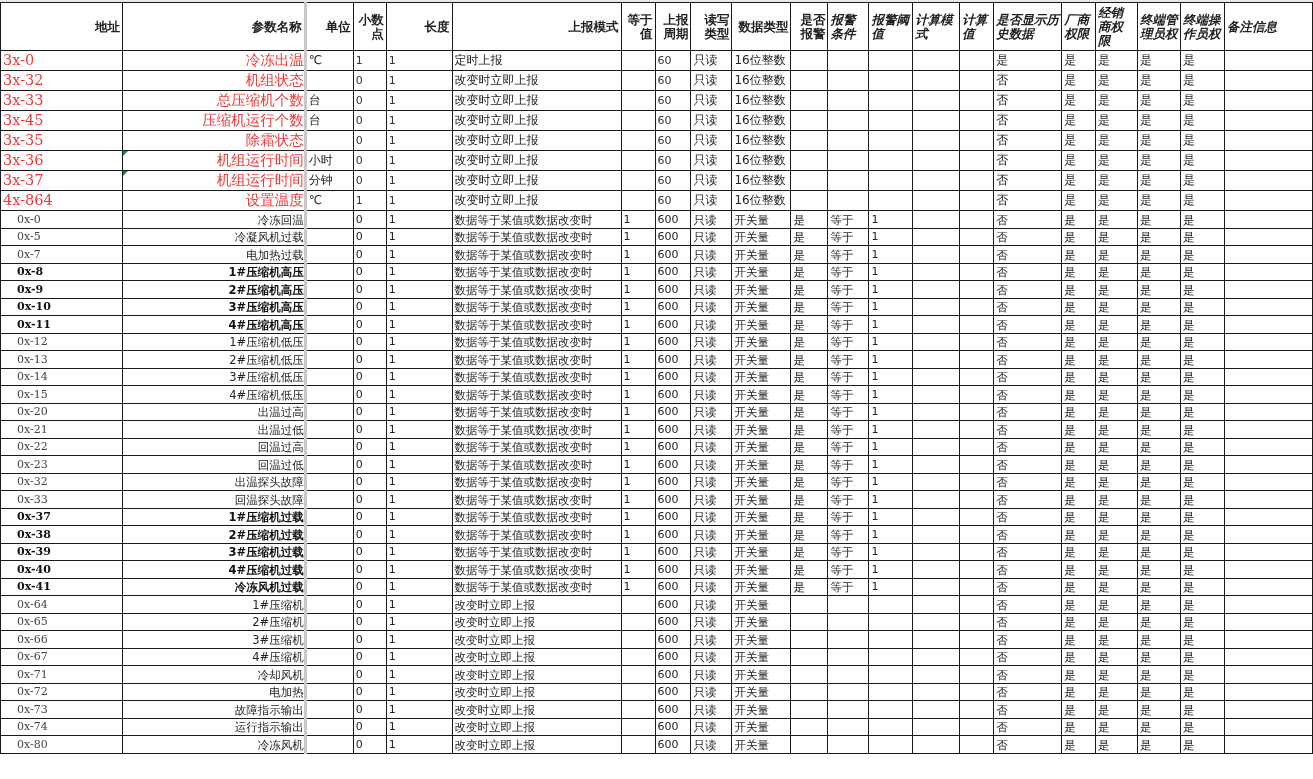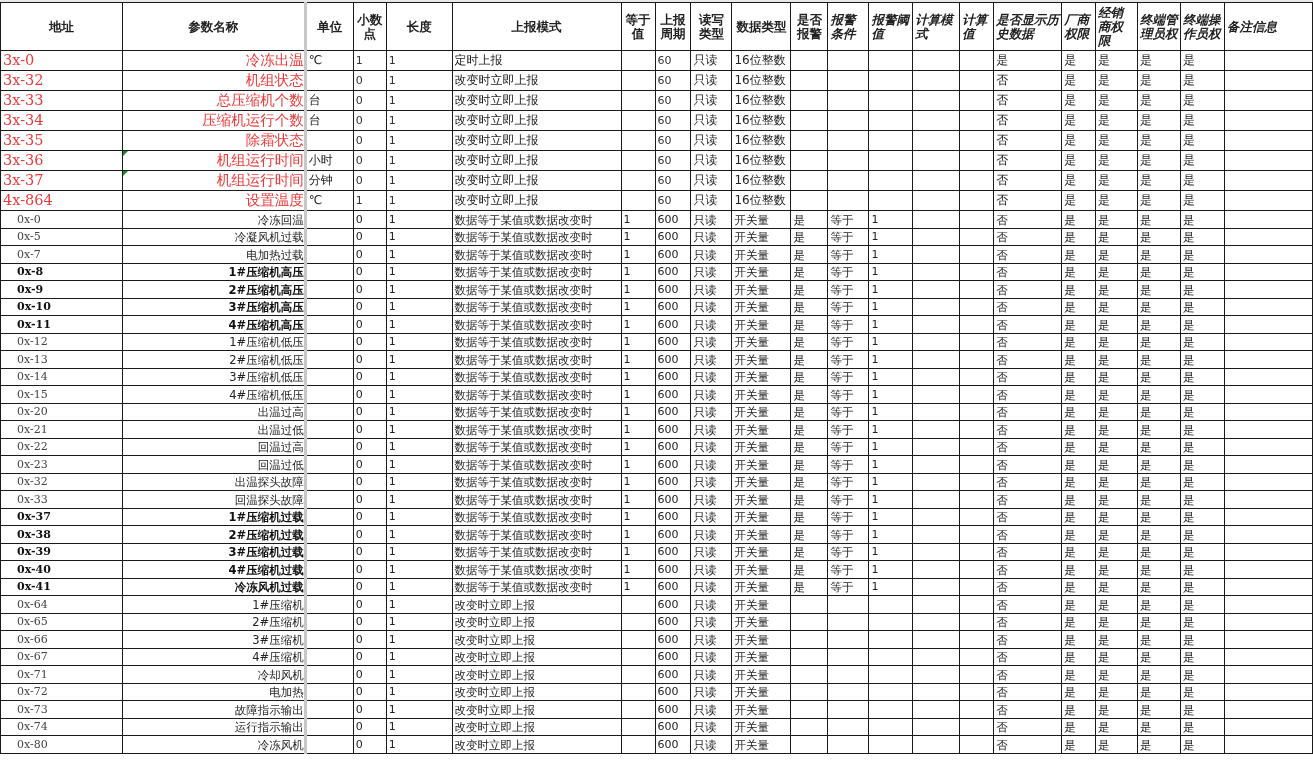--- a/index.html
+++ b/index.html
@@ -4,21 +4,21 @@
 <style>
   html, body { margin: 0; padding: 0; background: #ffffff; }
   body { width: 1313px; height: 779px; overflow: hidden; position: relative;
          font-family: "DejaVu Serif", "Liberation Serif", serif; }
   .topstrip { position: absolute; left: 0; top: 0; width: 1313px; height: 2px; background: #e8e8e8; }
   table.sheet { position: absolute; left: 0; top: 2px; border-collapse: collapse; table-layout: fixed; }
   table.sheet td, table.sheet th { border: 1px solid #1a1a1a; padding: 0 0 0 2px; overflow: hidden;
          white-space: nowrap; vertical-align: bottom; color: #222; }
   table.sheet th { font-family: "DejaVu Sans", "Liberation Sans", sans-serif; font-weight: bold;
          font-size: 12.5px; line-height: 14px; white-space: normal; vertical-align: middle; height: 47px; padding: 0 2px; }
-  th.center { text-align: center; }
+  th.center { text-align: right; }
   th.left { text-align: left; font-style: italic; }
   tr.big td { height: 19px; font-size: 14.5px; color: #ee3a3a; line-height: 19px; }
   tr.big td.plain { color: #222; font-size: 12px; font-family: "DejaVu Sans", "Liberation Sans", sans-serif; }
   tr.small td { height: 16.5px; font-size: 11.5px; line-height: 16px; font-family: "DejaVu Sans", "Liberation Sans", sans-serif; }
   tr.small td.addr { font-family: "DejaVu Serif", "Liberation Serif", serif; font-size: 11px; color: #444; padding-left: 16px; }
   tr.small.bold td.addr, tr.small.bold td.name { font-weight: bold; color: #111; }
   td.num { font-family: "DejaVu Sans", "Liberation Sans", sans-serif; font-size: 11px !important; color: #333; }
   tr.big td.num { color: #333; }
   td.sep-right, th.sep-right { border-right: 3px solid #c8c8c8 !important; }
   td.name { position: relative; text-align: right; }
@@ -144,21 +144,21 @@
         <td class="plain"></td>
         <td class="plain"></td>
         <td class="plain">否</td>
         <td class="plain">是</td>
         <td class="plain">是</td>
         <td class="plain">是</td>
         <td class="plain">是</td>
         <td class="plain"></td>
       </tr>
       <tr class="big">
-        <td class="addr">3x-34</td>
+        <td class="addr">3x-45</td>
         <td class="name sep-right">压缩机运行个数</td>
         <td class="plain">台</td>
         <td class="num">0</td>
         <td class="num">1</td>
         <td class="plain">改变时立即上报</td>
         <td class="num"></td>
         <td class="num">60</td>
         <td class="plain">只读</td>
         <td class="plain">16位整数</td>
         <td class="plain"></td>

